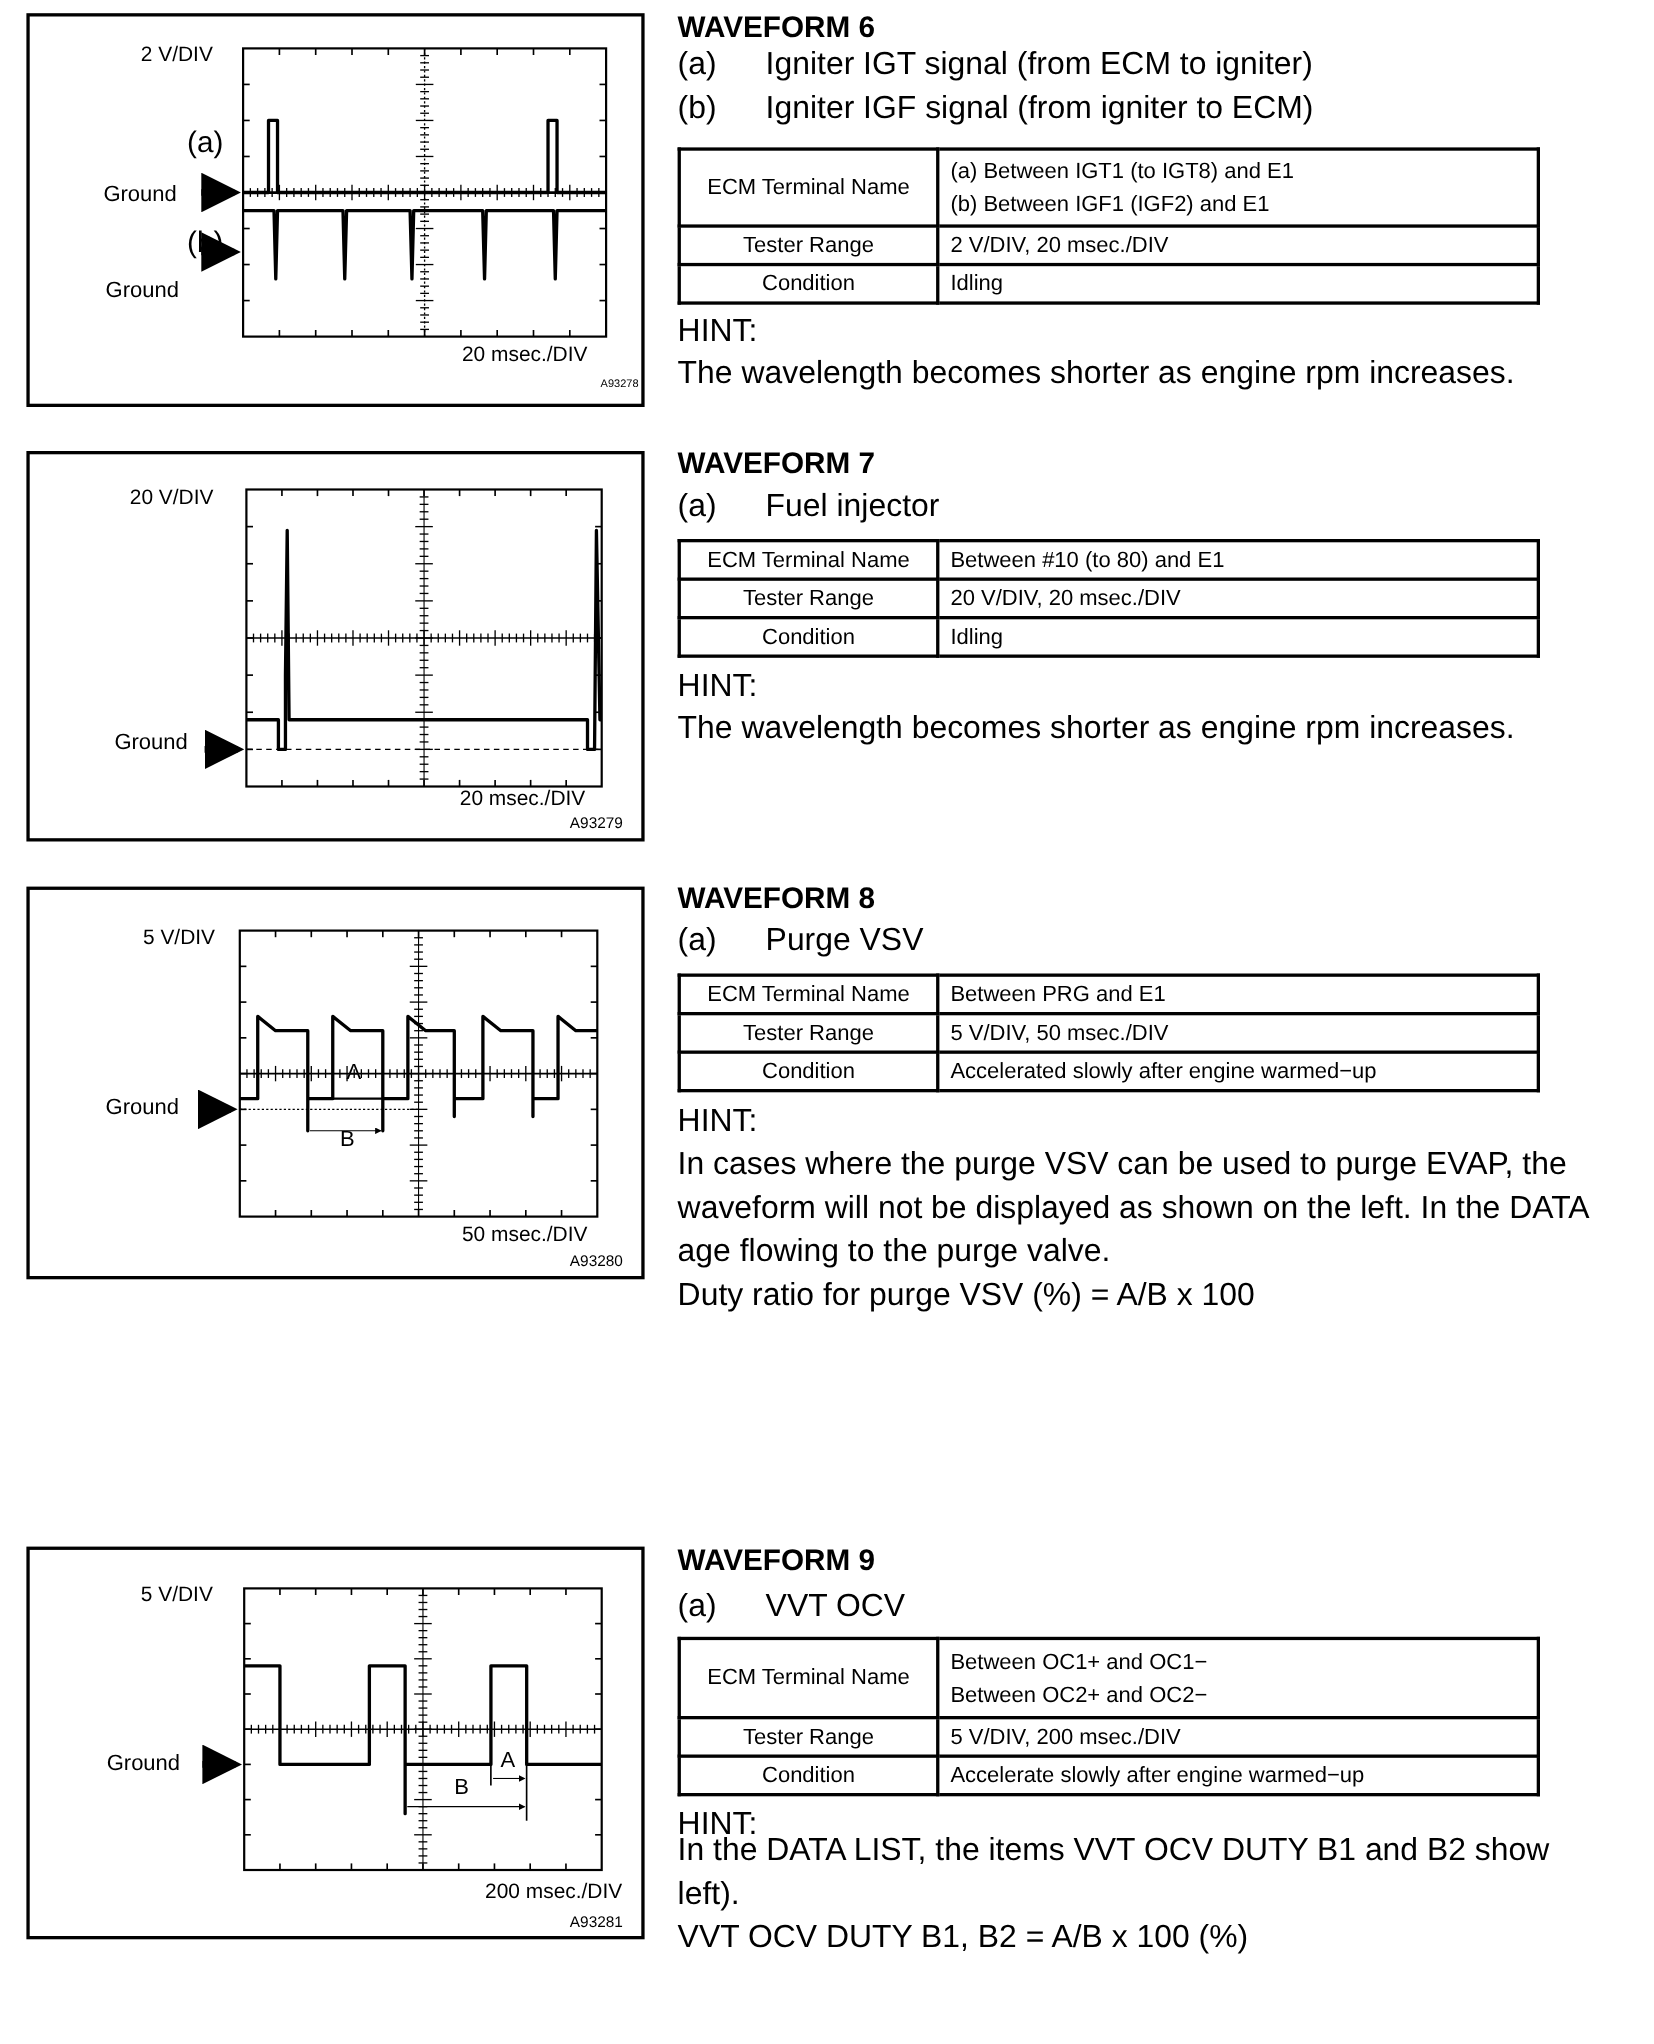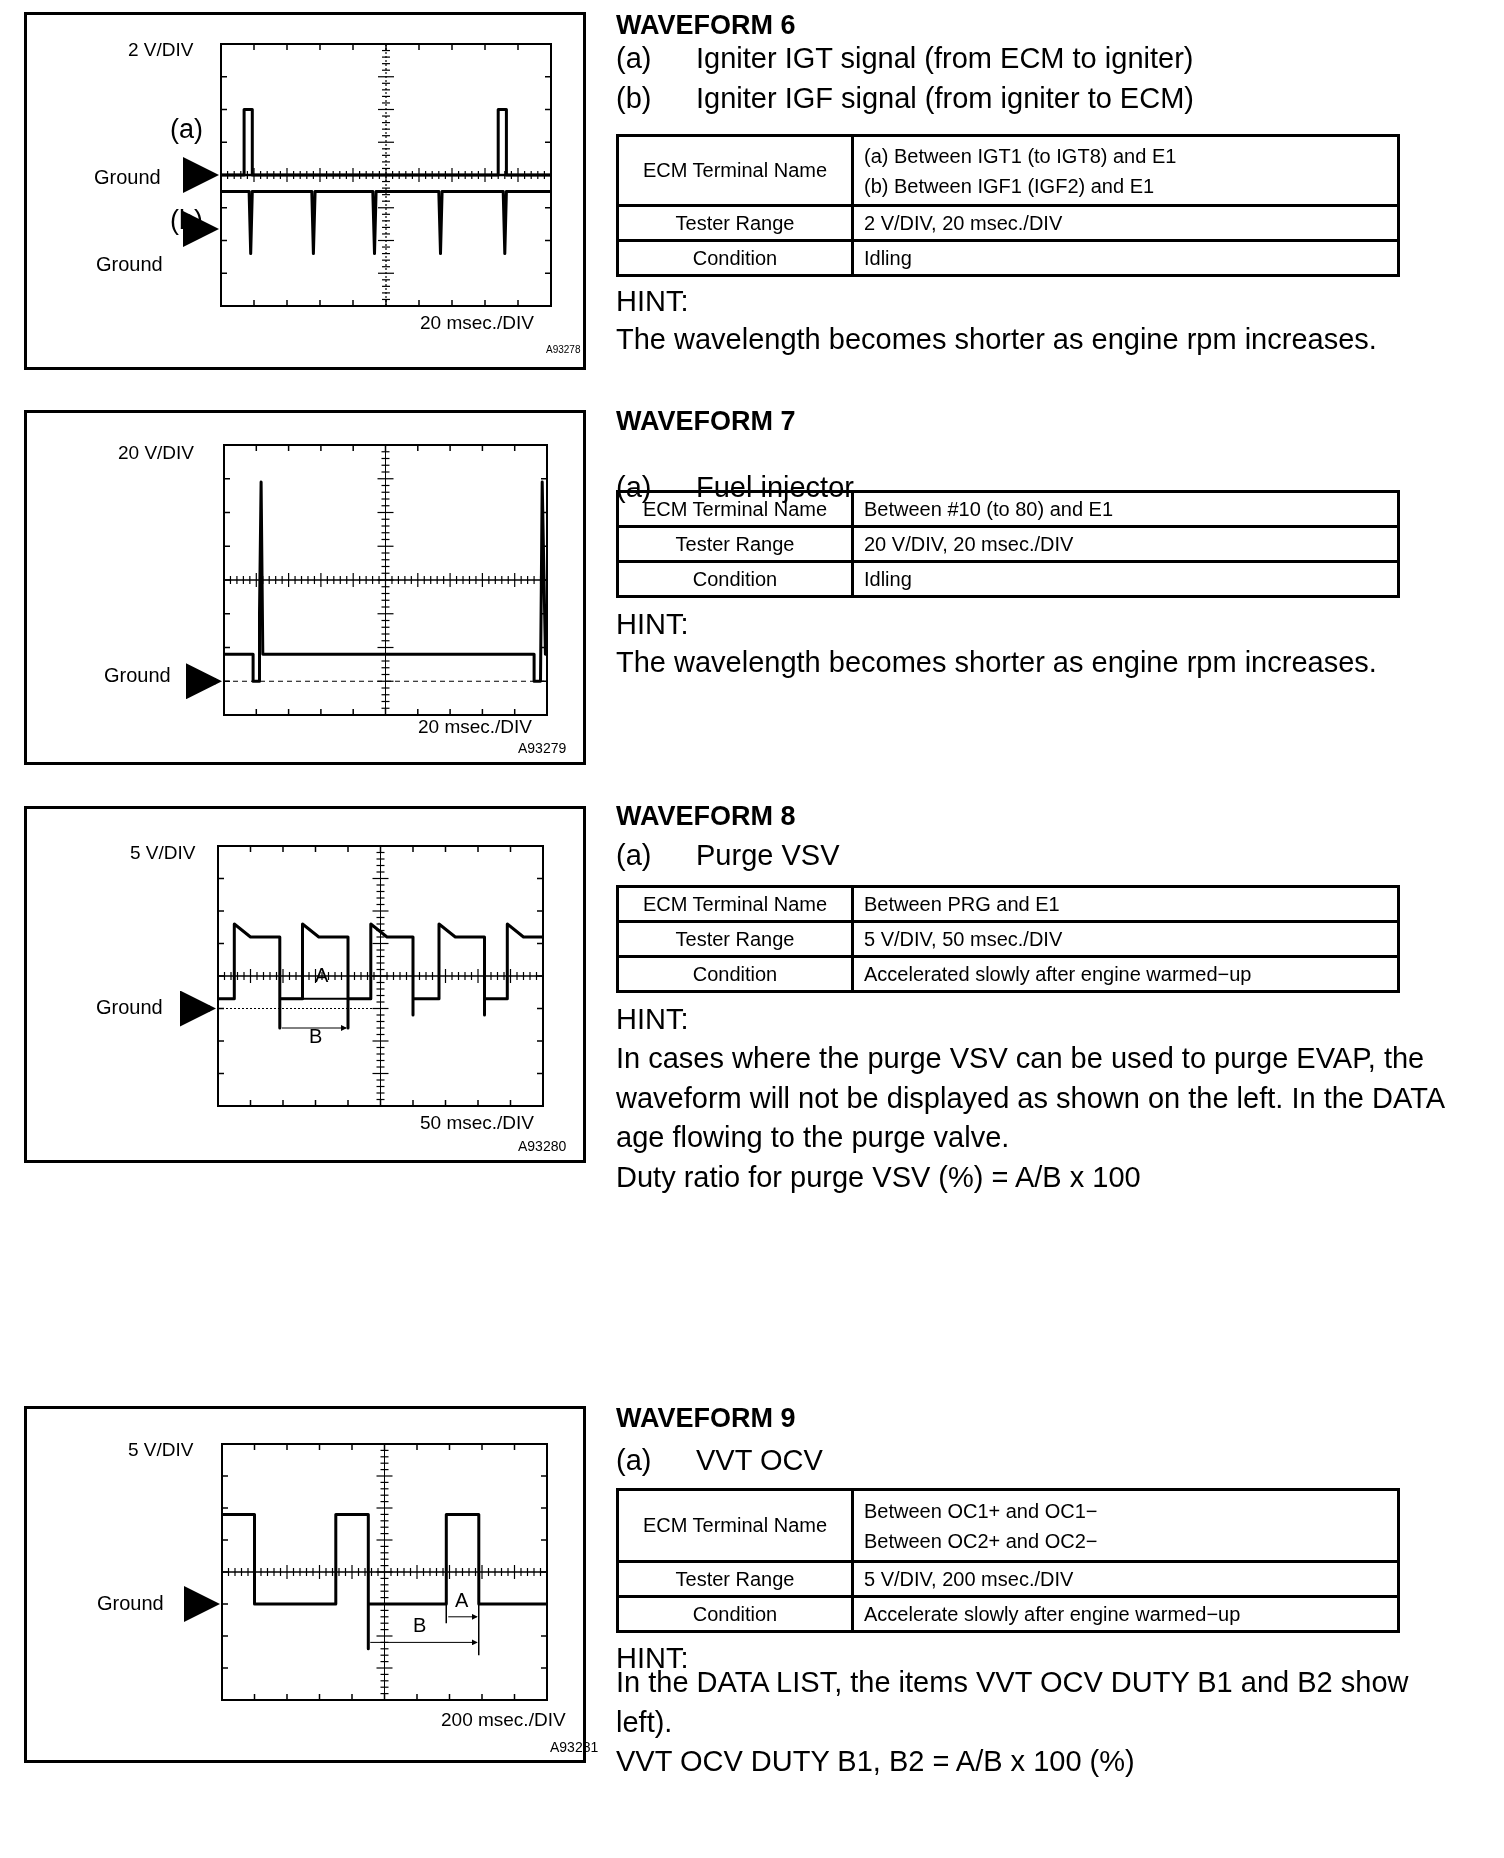--- a/index.html
+++ b/index.html
@@ -581,21 +581,21 @@
   <div>The wavelength becomes shorter as engine rpm increases.</div>
 </div>
 
 <div class="frame" style="top:410px;height:355px;"></div>
 <div class="t" style="left:118px;top:443px;font-size:19px;">20 V/DIV</div>
 <div class="t" style="left:104px;top:665px;font-size:20px;">Ground</div>
 <div class="t" style="left:418px;top:717px;font-size:19px;">20 msec./DIV</div>
 <div class="t" style="left:518px;top:741px;font-size:14px;">A93279</div>
 
 <div class="t title" style="left:616px;top:408px;">WAVEFORM 7</div>
-<div class="t sub" style="left:616px;top:446px;margin-top:27px;">
+<div class="t sub" style="left:616px;top:446px;">
   <span class="lbl">(a)</span><span>Fuel injector</span>
 </div>
 <table class="spec" style="top:490px;">
   <tbody>
       <tr>
     <td class="k">ECM Terminal Name</td>
     <td class="v">Between #10 (to 80) and E1</td>
   </tr>
   <tr>
     <td class="k">Tester Range</td>
@@ -645,21 +645,21 @@
   <div>In cases where the purge VSV can be used to purge EVAP, the</div>
   <div>waveform will not be displayed as shown on the left. In the DATA</div>
   <div>age flowing to the purge valve.</div>
   <div>Duty ratio for purge VSV (%) = A/B x 100</div>
 </div>
 
 <div class="frame" style="top:1406px;height:357px;"></div>
 <div class="t" style="left:128px;top:1440px;font-size:19px;">5 V/DIV</div>
 <div class="t" style="left:97px;top:1593px;font-size:20px;">Ground</div>
 <div class="t" style="left:396px;top:1710px;font-size:19px;margin-left:45px;">200 msec./DIV</div>
-<div class="t" style="left:518px;top:1740px;font-size:14px;margin-left:32px;">A93281</div>
+<div class="t" style="left:518px;top:1740px;font-size:14px;">A93281</div>
 <div class="t" style="left:455px;top:1590px;font-size:20px;">A</div>
 <div class="t" style="left:413px;top:1615px;font-size:20px;">B</div>
 
 <div class="t title" style="left:616px;top:1405px;">WAVEFORM 9</div>
 <div class="t sub" style="left:616px;top:1446px;">
   <span class="lbl">(a)</span><span>VVT OCV</span>
 </div>
 <table class="spec" style="top:1488px;">
   <tbody>
       <tr style="height:72px;">

